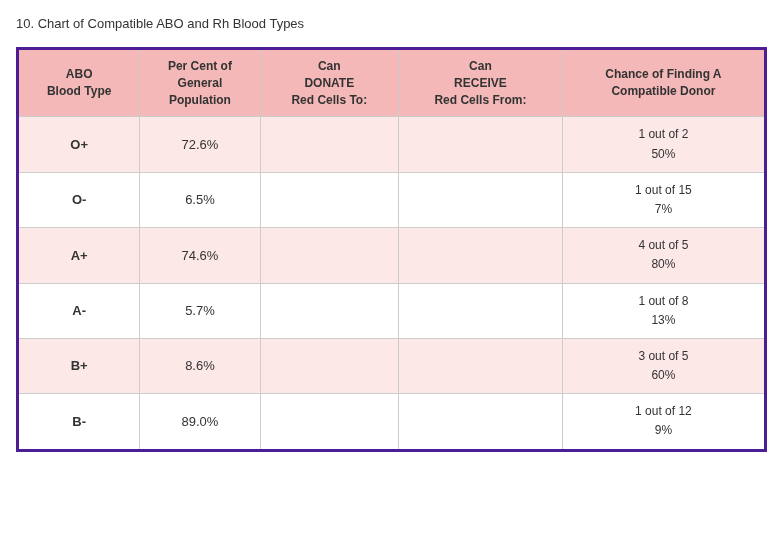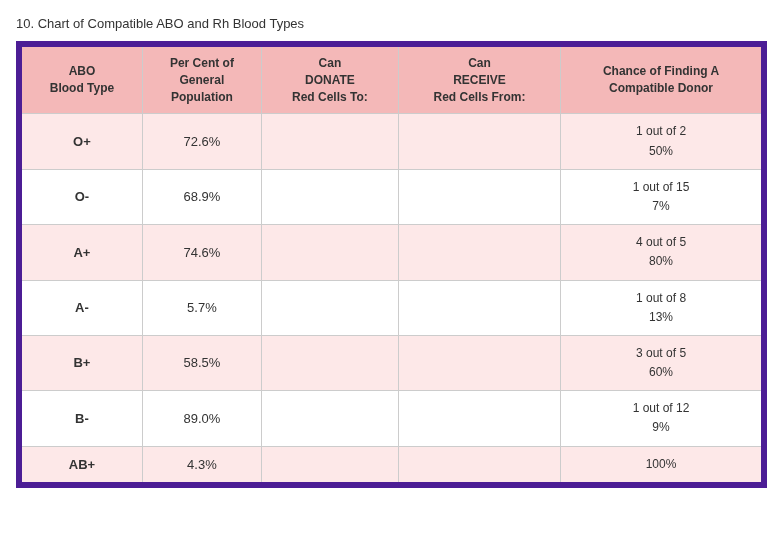--- a/index.html
+++ b/index.html
@@ -6,27 +6,27 @@
     body {
       font-family: Arial, sans-serif;
       font-size: 13px;
       background: #fff;
       color: #333;
       padding: 16px;
       width: 783px;
     }
     .chart-title {
       font-size: 13px;
-      margin-bottom: 10px;
+      margin-bottom: 16px;
       color: #333;
     }
     table {
       width: 100%;
       border-collapse: collapse;
-      border: 6px solid #4c1d95;
+      border: 3px solid #4c1d95;
     }
     th {
       background-color: #f4b8b8;
       color: #333;
       font-weight: bold;
       text-align: center;
       vertical-align: middle;
       padding: 8px 6px;
       border: 1px solid #ccc;
       font-size: 12px;
@@ -73,54 +73,47 @@
   <tbody id="table-body">
   <tr>
         <td class="blood-type-cell">O+</td>
         <td>72.6%</td>
         <td></td>
         <td></td>
         <td class="chance-cell">1 out of 2<br>50%</td>
       </tr>
       <tr>
         <td class="blood-type-cell">O-</td>
-        <td>68.9%</td>
+        <td>6.5%</td>
         <td></td>
         <td></td>
         <td class="chance-cell">1 out of 15<br>7%</td>
       </tr>
       <tr>
         <td class="blood-type-cell">A+</td>
         <td>74.6%</td>
         <td></td>
         <td></td>
         <td class="chance-cell">4 out of 5<br>80%</td>
       </tr>
       <tr>
         <td class="blood-type-cell">A-</td>
         <td>5.7%</td>
         <td></td>
         <td></td>
         <td class="chance-cell">1 out of 8<br>13%</td>
       </tr>
       <tr>
         <td class="blood-type-cell">B+</td>
-        <td>58.5%</td>
+        <td>8.6%</td>
         <td></td>
         <td></td>
         <td class="chance-cell">3 out of 5<br>60%</td>
       </tr>
       <tr>
         <td class="blood-type-cell">B-</td>
         <td>89.0%</td>
         <td></td>
         <td></td>
         <td class="chance-cell">1 out of 12<br>9%</td>
       </tr>
-      <tr>
-        <td class="blood-type-cell">AB+</td>
-        <td>4.3%</td>
-        <td></td>
-        <td></td>
-        <td class="chance-cell">100%</td>
-      </tr>
     </tbody>
 </table>
 
 </body></html>

